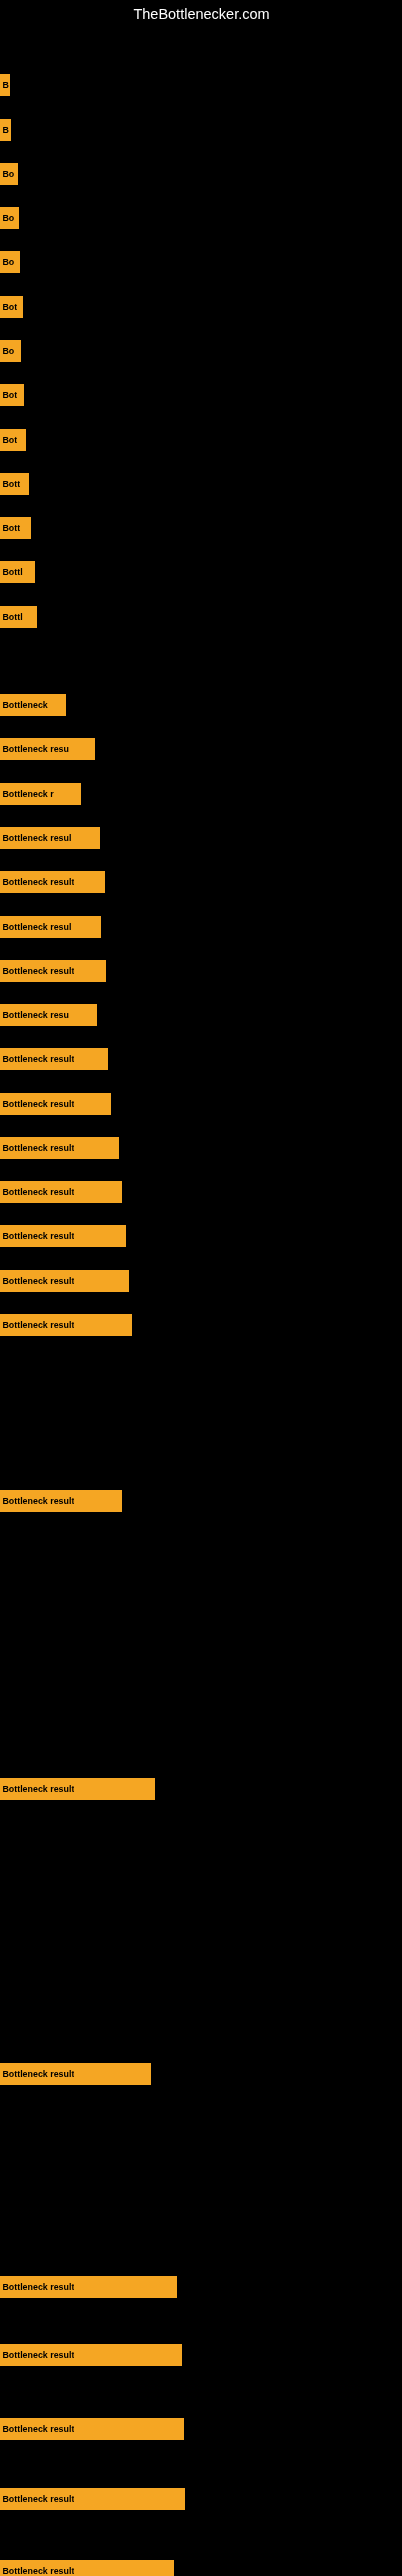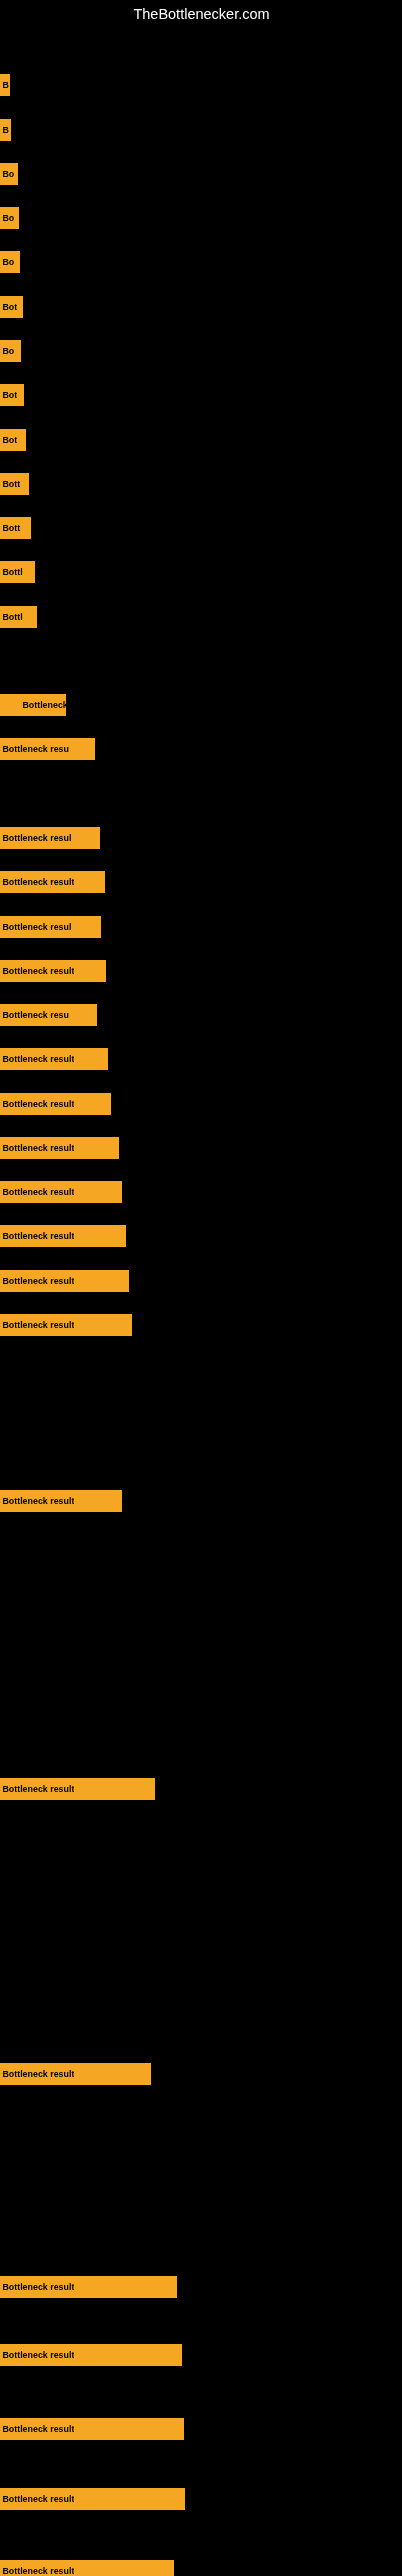--- a/index.html
+++ b/index.html
@@ -85,28 +85,33 @@
         <span style="color: rgb(0, 0, 0); font-size: 8.9px; font-weight: bold; white-space: nowrap; overflow: hidden;">Bottl</span>
       </div>
     </div>
     <div style="position: absolute; top: 580px; left: 0px; width: 403px;">
       <div style="background-color: rgb(245, 166, 35); height: 22.5px; width: 37px; display: flex; align-items: center; padding-left: 2.4px; min-width: 9.7px;">
         <span style="color: rgb(0, 0, 0); font-size: 8.9px; font-weight: bold; white-space: nowrap; overflow: hidden;">Bottl</span>
       </div>
     </div>
     <div style="position: absolute; top: 668px; left: 0px; width: 403px;">
       <div style="background-color: rgb(245, 166, 35); height: 22.5px; width: 66px; display: flex; align-items: center; padding-left: 2.4px; min-width: 9.7px;">
-        <span style="color: rgb(0, 0, 0); font-size: 8.9px; font-weight: bold; white-space: nowrap; overflow: hidden; margin-left: 20px;">Bottleneck</span>
+        <span style="color: rgb(0, 0, 0); font-size: 8.9px; font-weight: bold; white-space: nowrap; overflow: hidden;">Bottleneck</span>
       </div>
     </div>
     <div style="position: absolute; top: 712px; left: 0px; width: 403px;">
       <div style="background-color: rgb(245, 166, 35); height: 22.5px; width: 95px; display: flex; align-items: center; padding-left: 2.4px; min-width: 9.7px;">
         <span style="color: rgb(0, 0, 0); font-size: 8.9px; font-weight: bold; white-space: nowrap; overflow: hidden;">Bottleneck resu</span>
       </div>
     </div>
+    <div style="position: absolute; top: 757px; left: 0px; width: 403px;">
+      <div style="background-color: rgb(245, 166, 35); height: 22.5px; width: 81px; display: flex; align-items: center; padding-left: 2.4px; min-width: 9.7px;">
+        <span style="color: rgb(0, 0, 0); font-size: 8.9px; font-weight: bold; white-space: nowrap; overflow: hidden;">Bottleneck r</span>
+      </div>
+    </div>
     <div style="position: absolute; top: 801px; left: 0px; width: 403px;">
       <div style="background-color: rgb(245, 166, 35); height: 22.5px; width: 100px; display: flex; align-items: center; padding-left: 2.4px; min-width: 9.7px;">
         <span style="color: rgb(0, 0, 0); font-size: 8.9px; font-weight: bold; white-space: nowrap; overflow: hidden;">Bottleneck resul</span>
       </div>
     </div>
     <div style="position: absolute; top: 845px; left: 0px; width: 403px;">
       <div style="background-color: rgb(245, 166, 35); height: 22.5px; width: 105px; display: flex; align-items: center; padding-left: 2.4px; min-width: 9.7px;">
         <span style="color: rgb(0, 0, 0); font-size: 8.9px; font-weight: bold; white-space: nowrap; overflow: hidden;">Bottleneck result</span>
       </div>
     </div>

